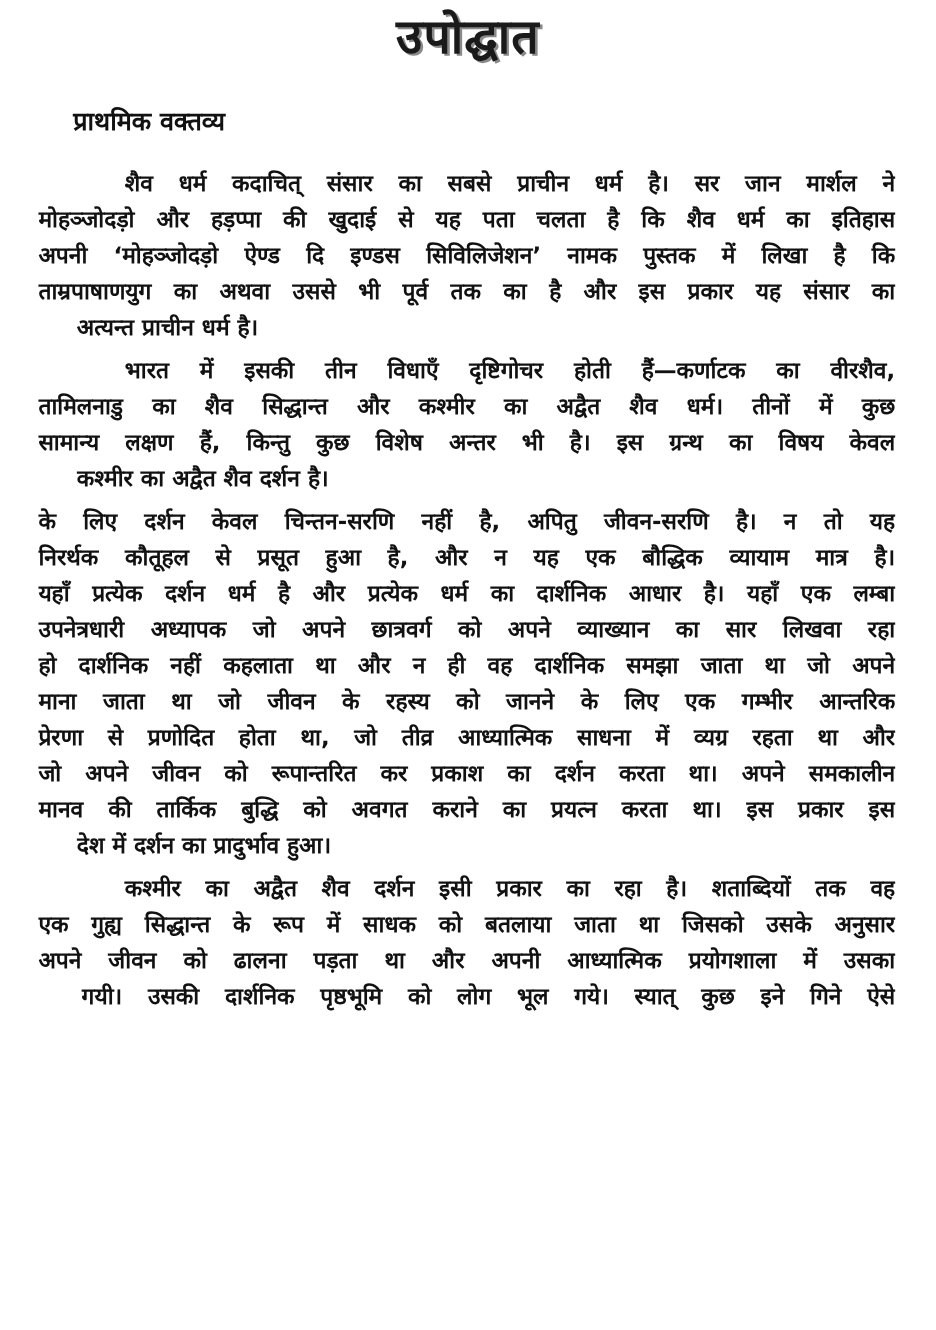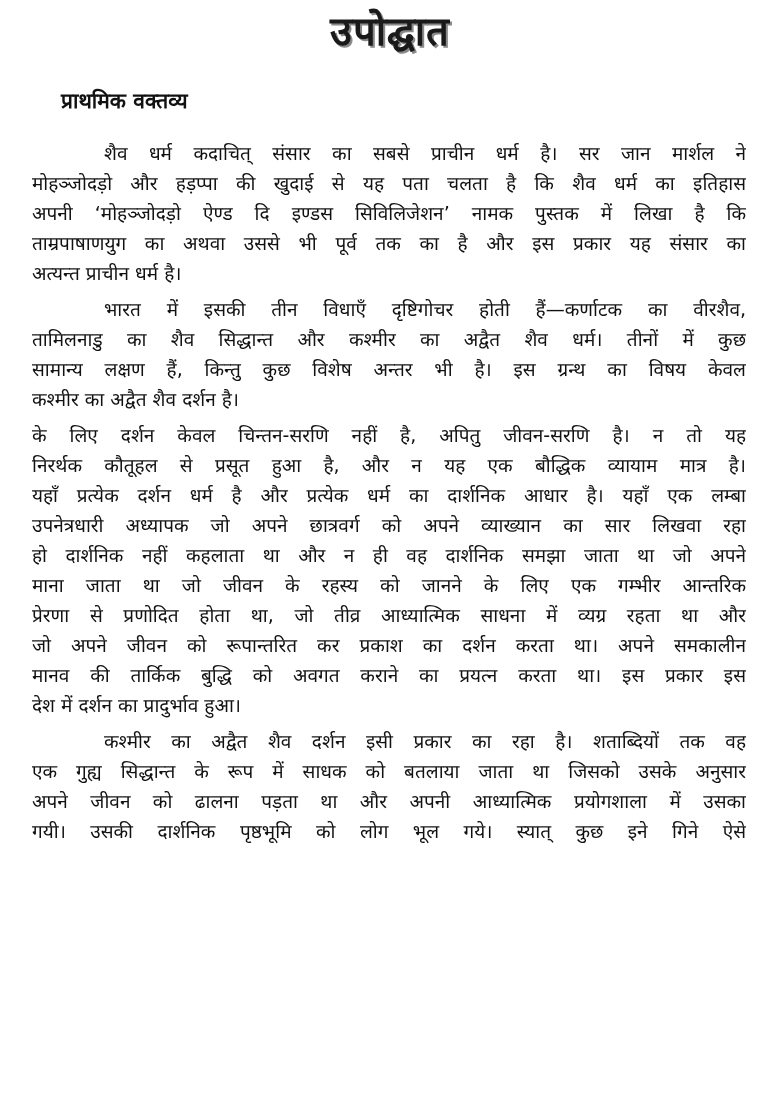--- a/index.html
+++ b/index.html
@@ -57,29 +57,32 @@
     .line {
       display: block;
       font-size: 19px;
       line-height: 30px;
       height: 30px;
       white-space: nowrap;
       text-align: justify;
       text-align-last: justify;
       overflow: hidden;
       color: #111;
+      font-weight: bold;
     }
     .line.first {
       padding-left: 72px;
     }
     .line.last {
       text-align-last: left;
+      margin-left: 32px;
     }
     .line.bold-line {
-      font-weight: normal;
+      font-weight: bold;
+      margin-left: 36px;
     }
   </style>
 </head>
 <body>
 
 <div class="page">
 
   <div class="title">उपोद्घात</div>
 
   <div class="section-heading">प्राथमिक वक्तव्य</div>

